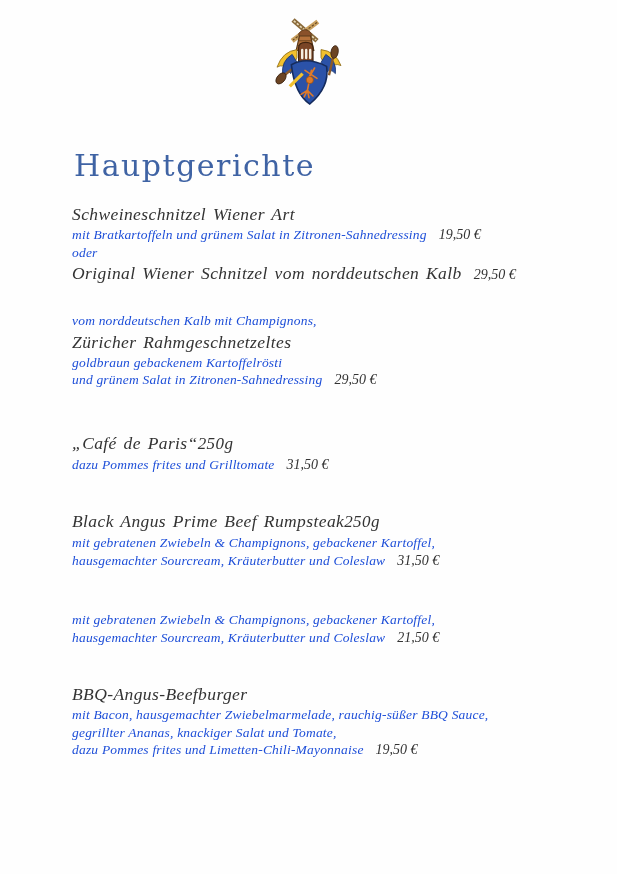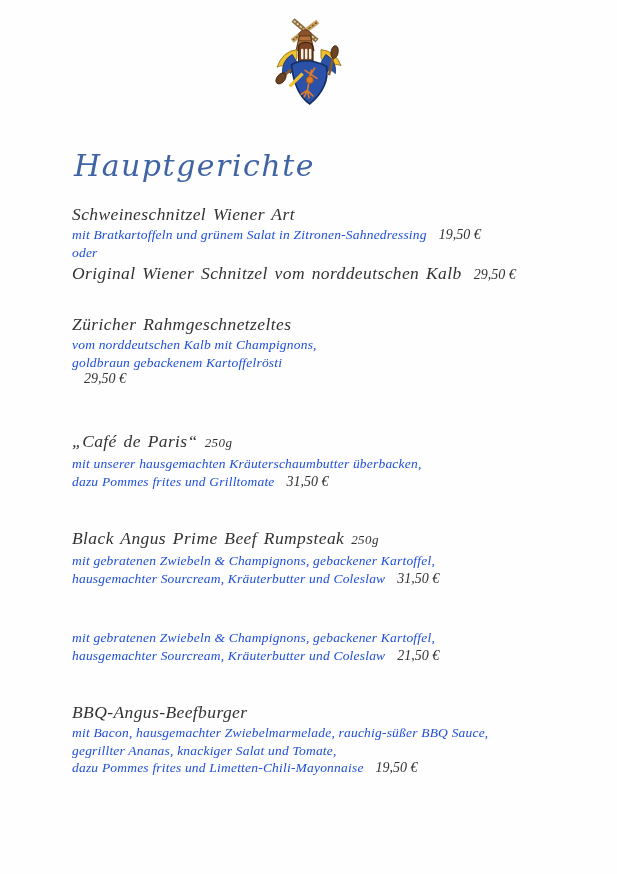--- a/index.html
+++ b/index.html
@@ -17,21 +17,20 @@
   }
   .crest-wrap {
     display: flex;
     justify-content: center;
     padding-top: 14px;
     height: 108px;
   }
   .heading {
     margin: 26px 0 0 74px;
     font-family: "DejaVu Serif", cursive;
-    font-style: italic;
     font-weight: 500;
     font-size: 30px;
     letter-spacing: 1.5px;
     color: #3f63a4;
   }
   .menu {
     padding: 0 95px 0 72px;
   }
   .dish { margin-top: 36px; }
   .dish:nth-of-type(1) { margin-top: 19px; }
@@ -64,22 +63,21 @@
     color: #333333;
     white-space: nowrap;
     padding-left: 12px;
   }
   .tip {
     color: #4d7fc0;
     text-decoration: underline;
     margin-right: 11px;
   }
   .size {
-    font-size: 13px;
-    margin-left: 7px;
+    font-size: 17px;
   }
 </style>
 </head>
 <body>
 
 <div class="page">
 
   <div class="crest-wrap">
     <svg viewBox="0 0 110 120" width="88" height="100" xmlns="http://www.w3.org/2000/svg">
 
@@ -137,38 +135,36 @@
         <div class="row">
           <span class="row-text desc"><span>oder</span></span>
         </div>
         <div class="row">
           <span class="row-text title"><span>Original Wiener Schnitzel vom norddeutschen Kalb</span></span>
           <span class="price">29,50 €</span>
         </div>
       </div>
       <div class="dish">
         <div class="row">
+          <span class="row-text desc"><span>vom norddeutschen Kalb mit Champignons,</span></span>
+        </div>
+        <div class="row">
           <span class="row-text title"><span>Züricher Rahmgeschnetzeltes</span></span>
         </div>
         <div class="row">
-          <span class="row-text desc"><span>vom norddeutschen Kalb mit Champignons,</span></span>
-        </div>
-        <div class="row">
           <span class="row-text desc"><span>goldbraun gebackenem Kartoffelrösti</span></span>
         </div>
         <div class="row">
+          <span class="row-text desc"><span>und grünem Salat in Zitronen-Sahnedressing</span></span>
           <span class="price">29,50 €</span>
         </div>
       </div>
       <div class="dish">
         <div class="row">
           <span class="row-text title"><span>„Café de Paris“</span><span class="size">250g</span></span>
-        </div>
-        <div class="row">
-          <span class="row-text desc"><span>mit unserer hausgemachten Kräuterschaumbutter überbacken,</span></span>
         </div>
         <div class="row">
           <span class="row-text desc"><span>dazu Pommes frites und Grilltomate</span></span>
           <span class="price">31,50 €</span>
         </div>
       </div>
       <div class="dish">
         <div class="row">
           <span class="row-text title"><span>Black Angus Prime Beef Rumpsteak</span><span class="size">250g</span></span>
         </div>

